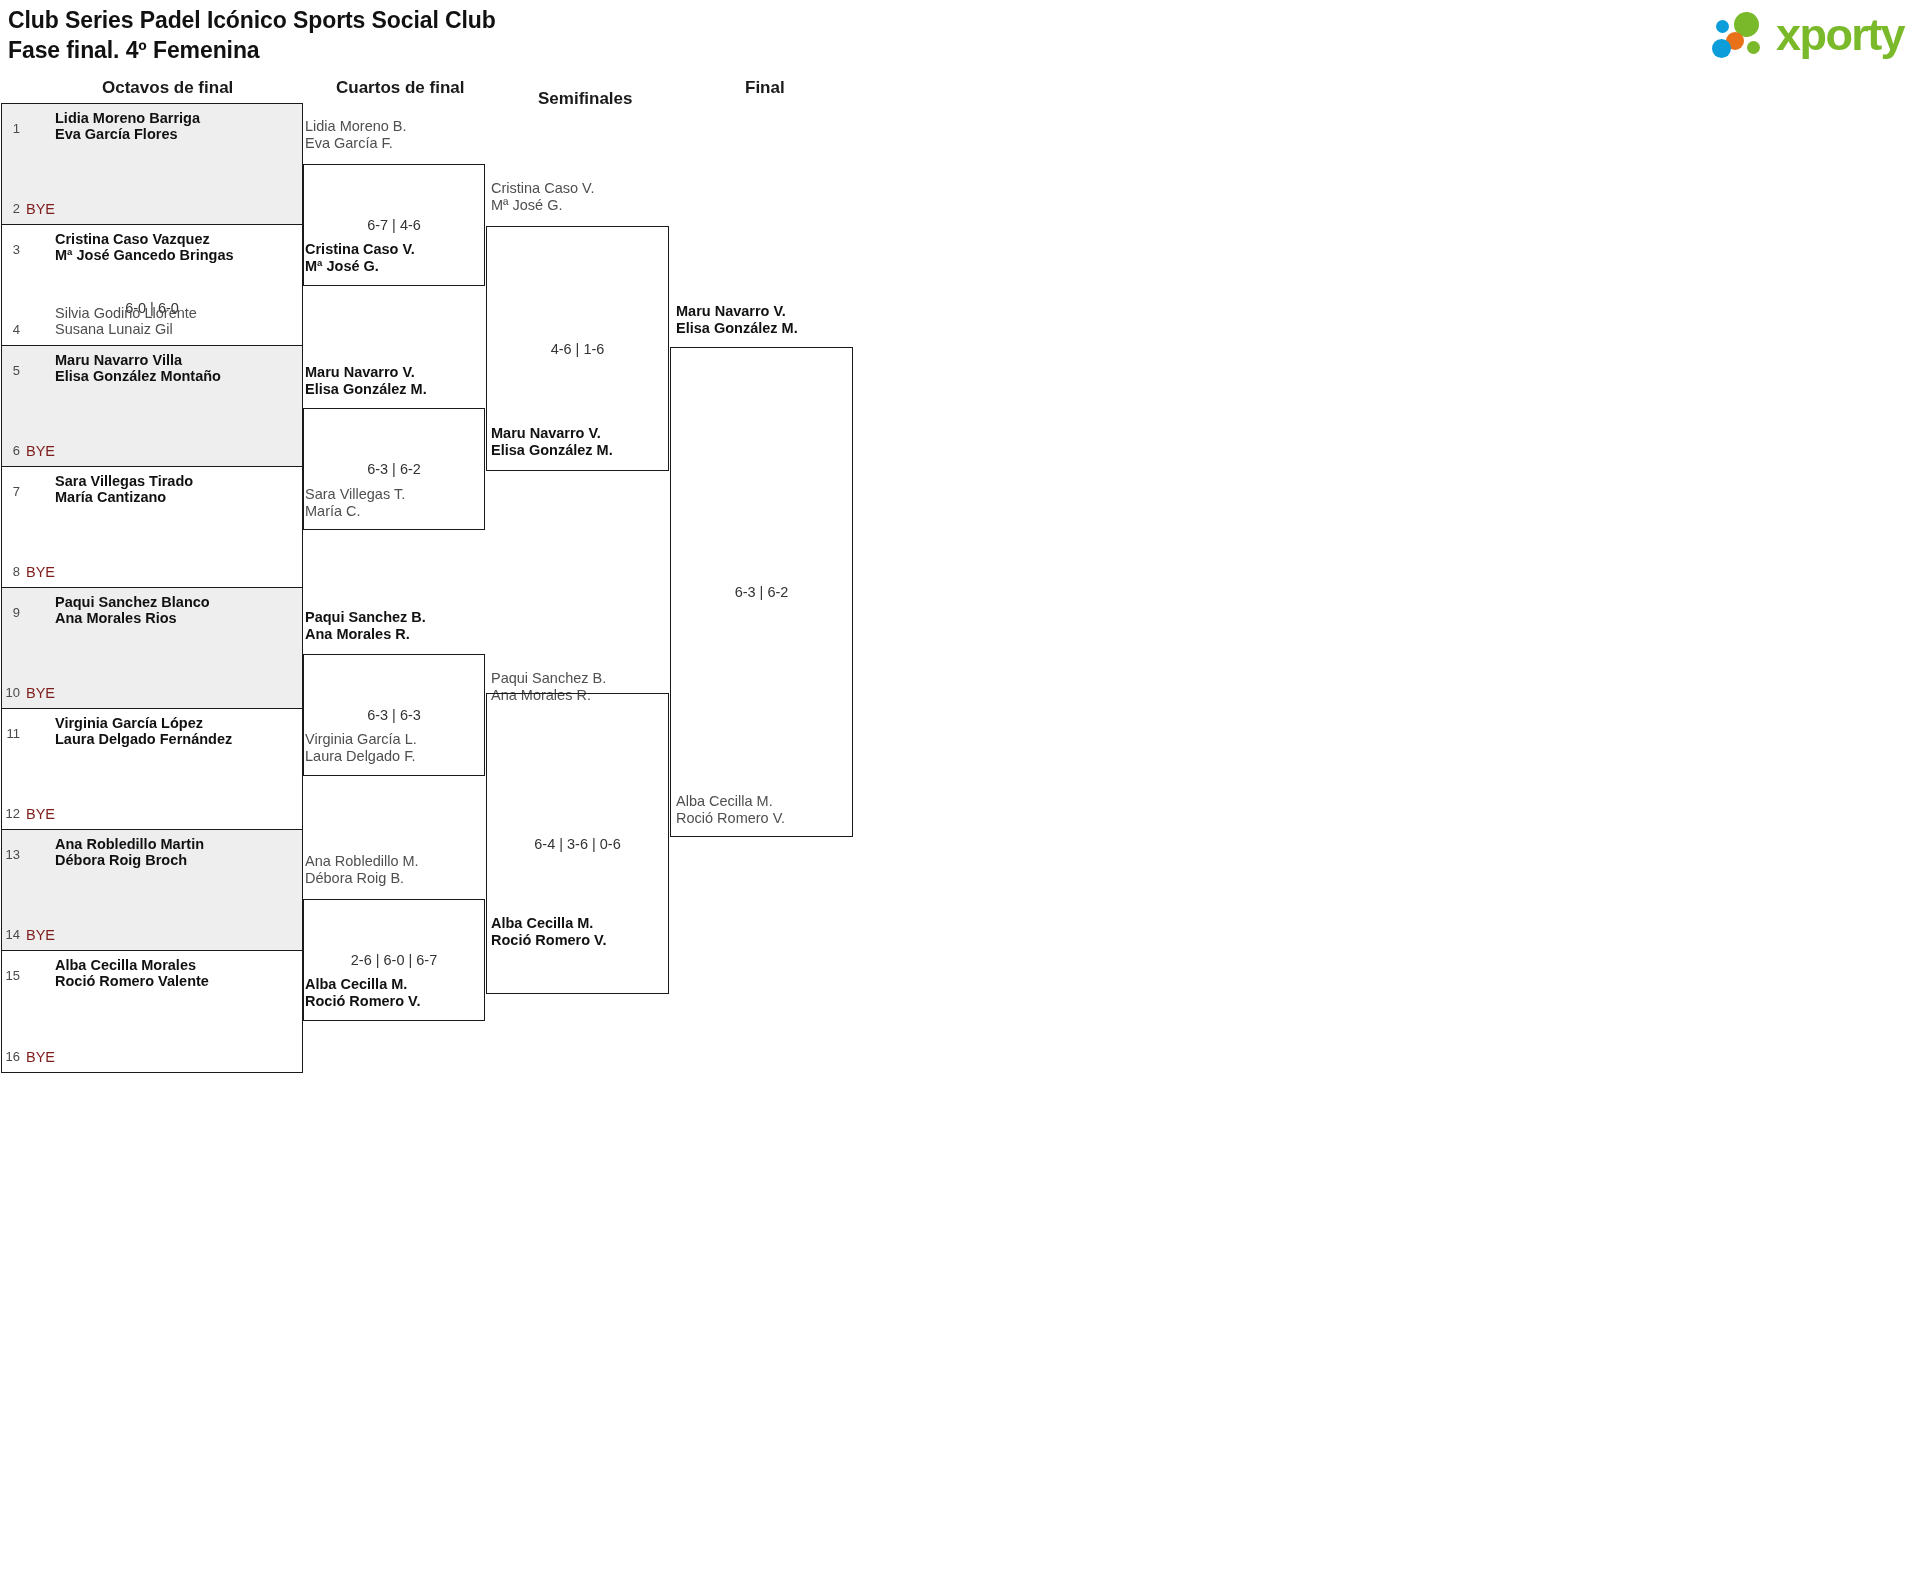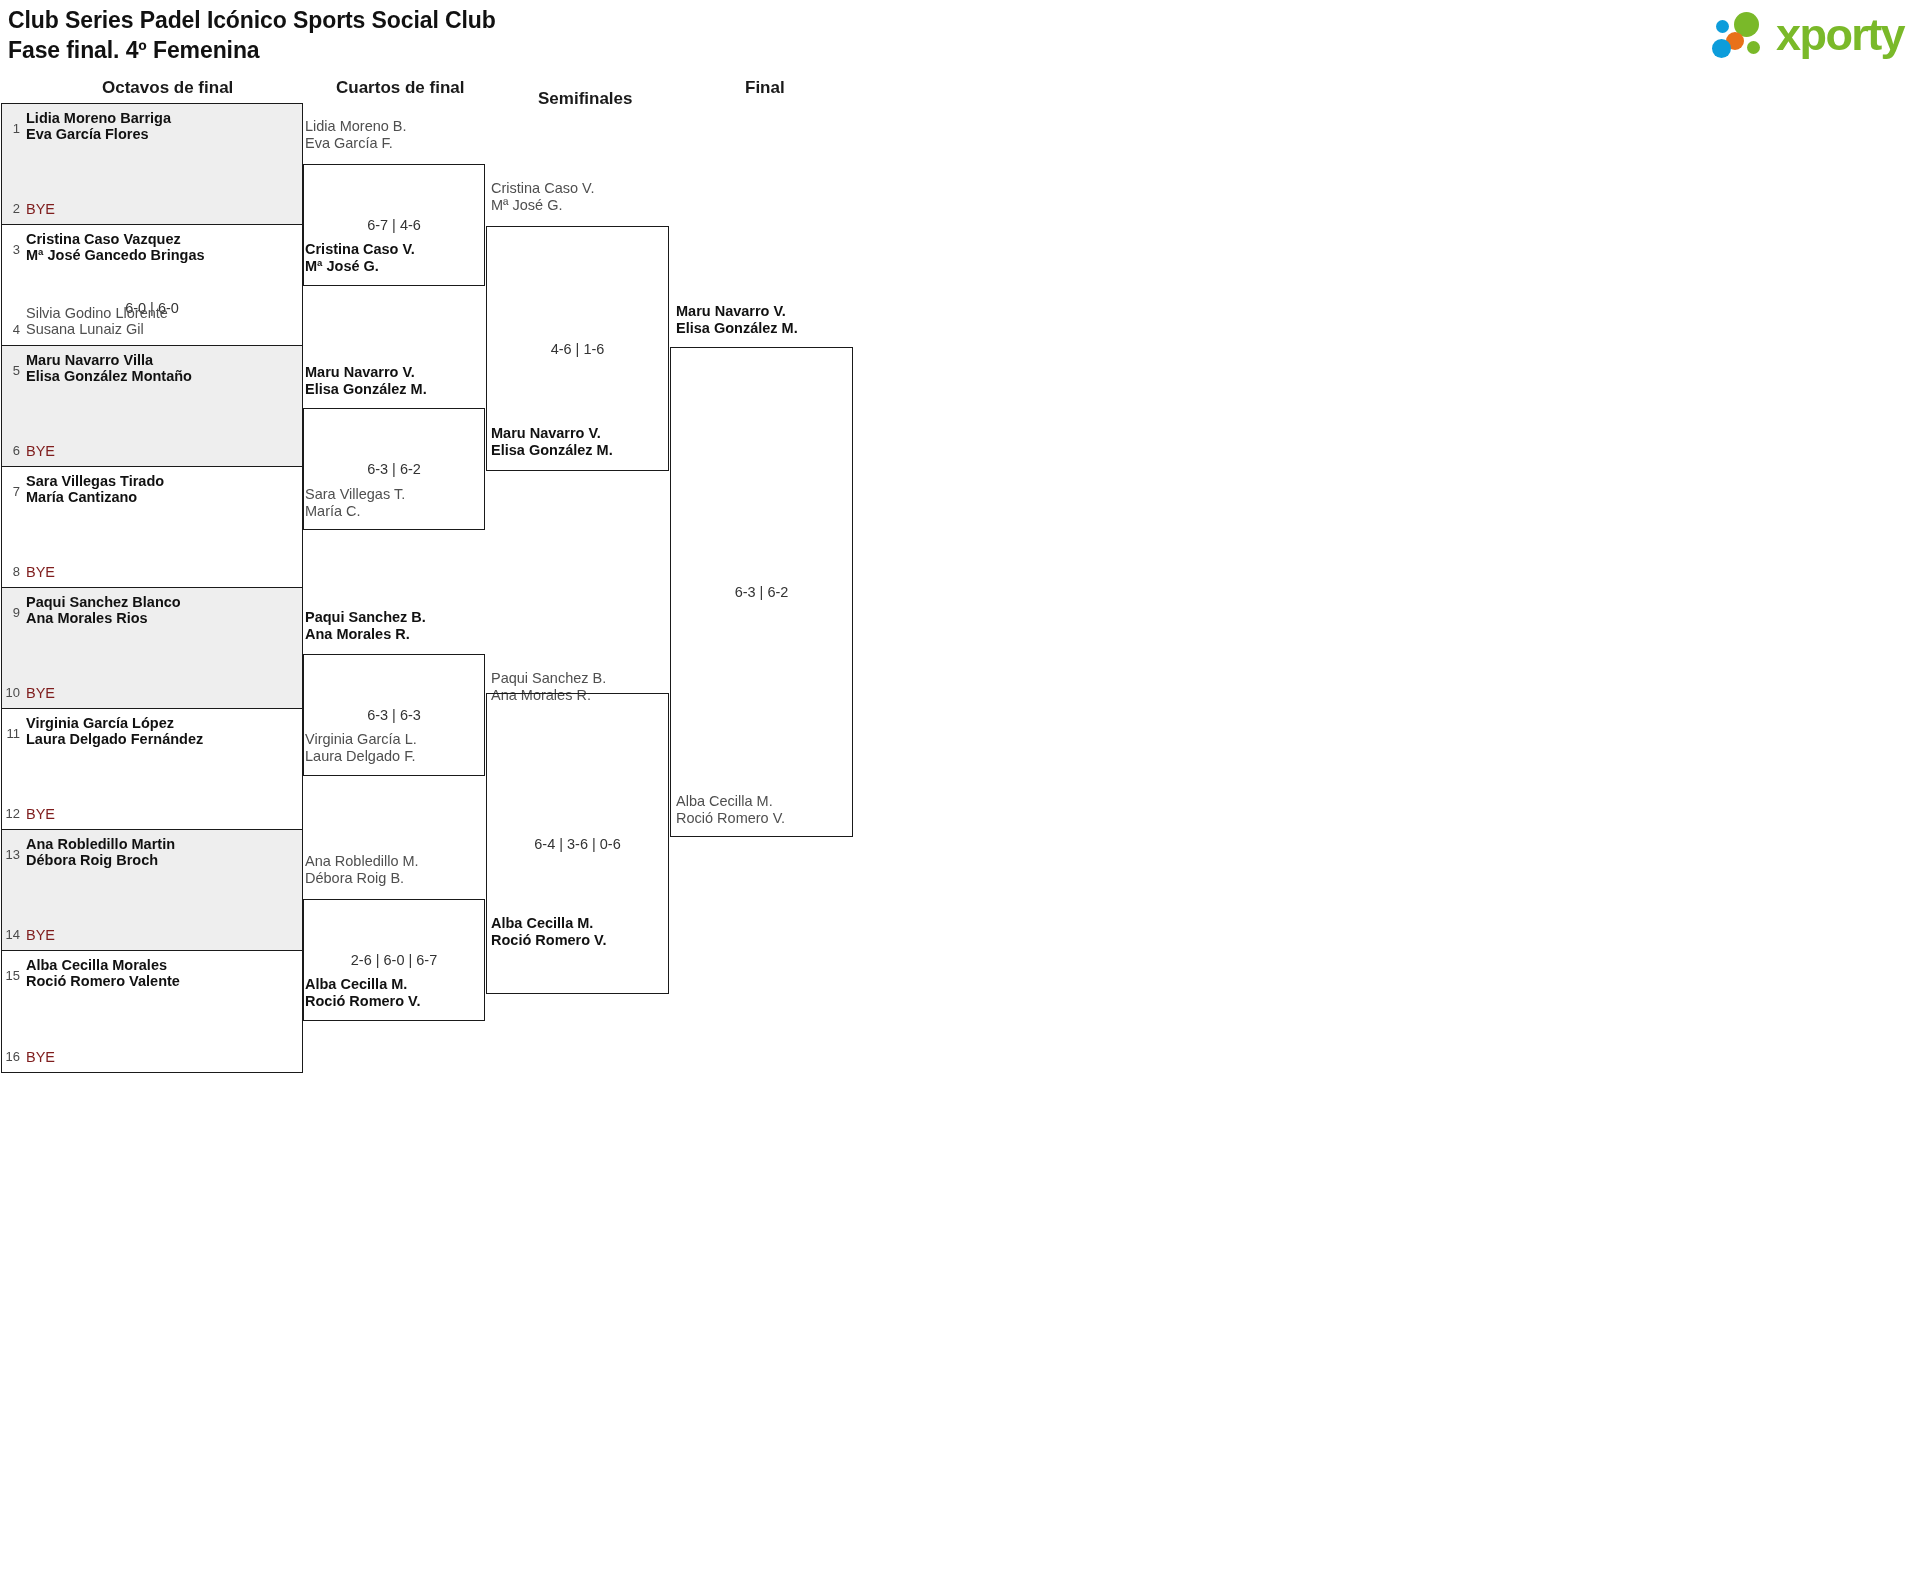--- a/index.html
+++ b/index.html
@@ -102,21 +102,21 @@
     flex: 0 0 24px;
     text-align: right;
     padding-right: 6px;
     font-size: 13px;
     color: #4a4a4a;
     box-sizing: border-box;
   }
   .r1-slot.top .seed-num { align-self: center; }
   .r1-slot.bot .seed-num { align-self: flex-end; padding-bottom: 1px; }
 
-  .team-names { font-size: 14.5px; line-height: 1.10; }
+  .team-names { font-size: 14.5px; line-height: 1.10; margin-left: 29px; }
   .team-names .ln { display: block; white-space: nowrap; }
   .winner .team-names { font-weight: 700; color: #111111; }
   .loser  .team-names { font-weight: 400; color: #4f4f4f; }
   .bye-label {
     font-size: 14.5px;
     color: #7f1d1d;
     line-height: 1;
     padding-bottom: 1px;
   }
 

